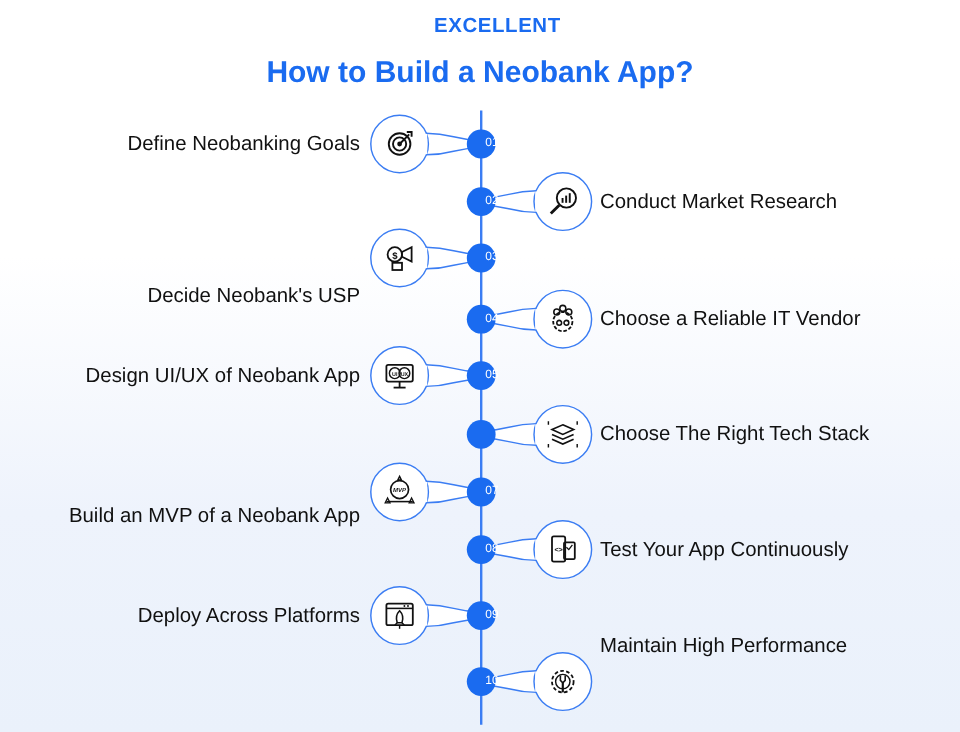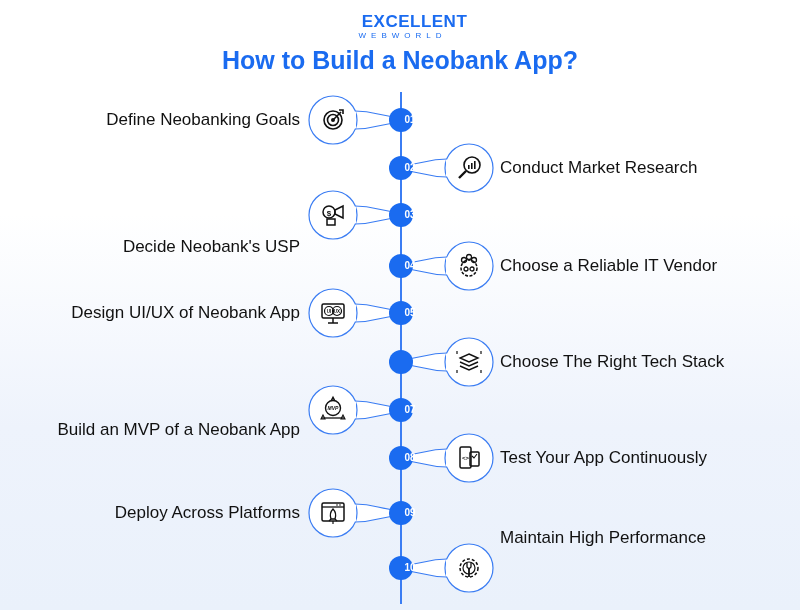--- a/index.html
+++ b/index.html
@@ -7,28 +7,27 @@
     background:linear-gradient(180deg,#ffffff 0%,#ffffff 35%,#eef3fc 70%,#eaf1fb 100%);
     font-family:"Liberation Sans",sans-serif;}
   .logo{position:absolute;top:13px;left:0;width:800px;text-align:center;color:#1a6bf0;}
   .logo .l1{font-weight:bold;font-size:17px;letter-spacing:0.5px;line-height:18px;padding-left:29px;}
   .logo .l2{font-size:8px;letter-spacing:5px;line-height:9px;margin-left:5px;}
   .title{position:absolute;top:46px;left:0;width:800px;text-align:center;color:#1a6bf0;font-weight:bold;font-size:25px;}
   svg.diagram{position:absolute;left:0;top:0;}
   .label{position:absolute;font-size:17px;color:#111;white-space:nowrap;line-height:20px;}
   .label.left{right:500px;text-align:right;}
   .label.right{left:500px;}
-  .badge-text{position:absolute;width:42px;height:24px;line-height:24px;text-align:center;color:#fff;font-weight:bold;font-size:10px;}
+  .badge-text{position:absolute;width:42px;height:24px;line-height:24px;text-align:center;color:#fff;font-weight:normal;font-size:10px;}
 </style>
 </head>
 <body>
 
 <div class="logo">
   <div class="l1">EXCELLENT</div>
-  <div class="l2">WEBWORLD</div>
 </div>
 <div class="title">How to Build a Neobank App?</div>
 
 <svg class="diagram" width="800" height="610" viewBox="0 0 800 610" xmlns="http://www.w3.org/2000/svg">
   <line x1="401" y1="92" x2="401" y2="604" stroke="#3b7df3" stroke-width="2"></line>
   <g id="nodes">
       <g>
         <path d="M 355 111 C 378 111, 378 117, 401 117 L 401 123 C 378 123, 378 129, 355 129" fill="#ffffff" stroke="#3b7df3" stroke-width="1.2"></path>
         <circle cx="333" cy="120" r="24" fill="#ffffff" stroke="#3b7df3" stroke-width="1.2"></circle>
         <rect x="352" y="111.6" width="4" height="16.8" fill="#ffffff"></rect>

